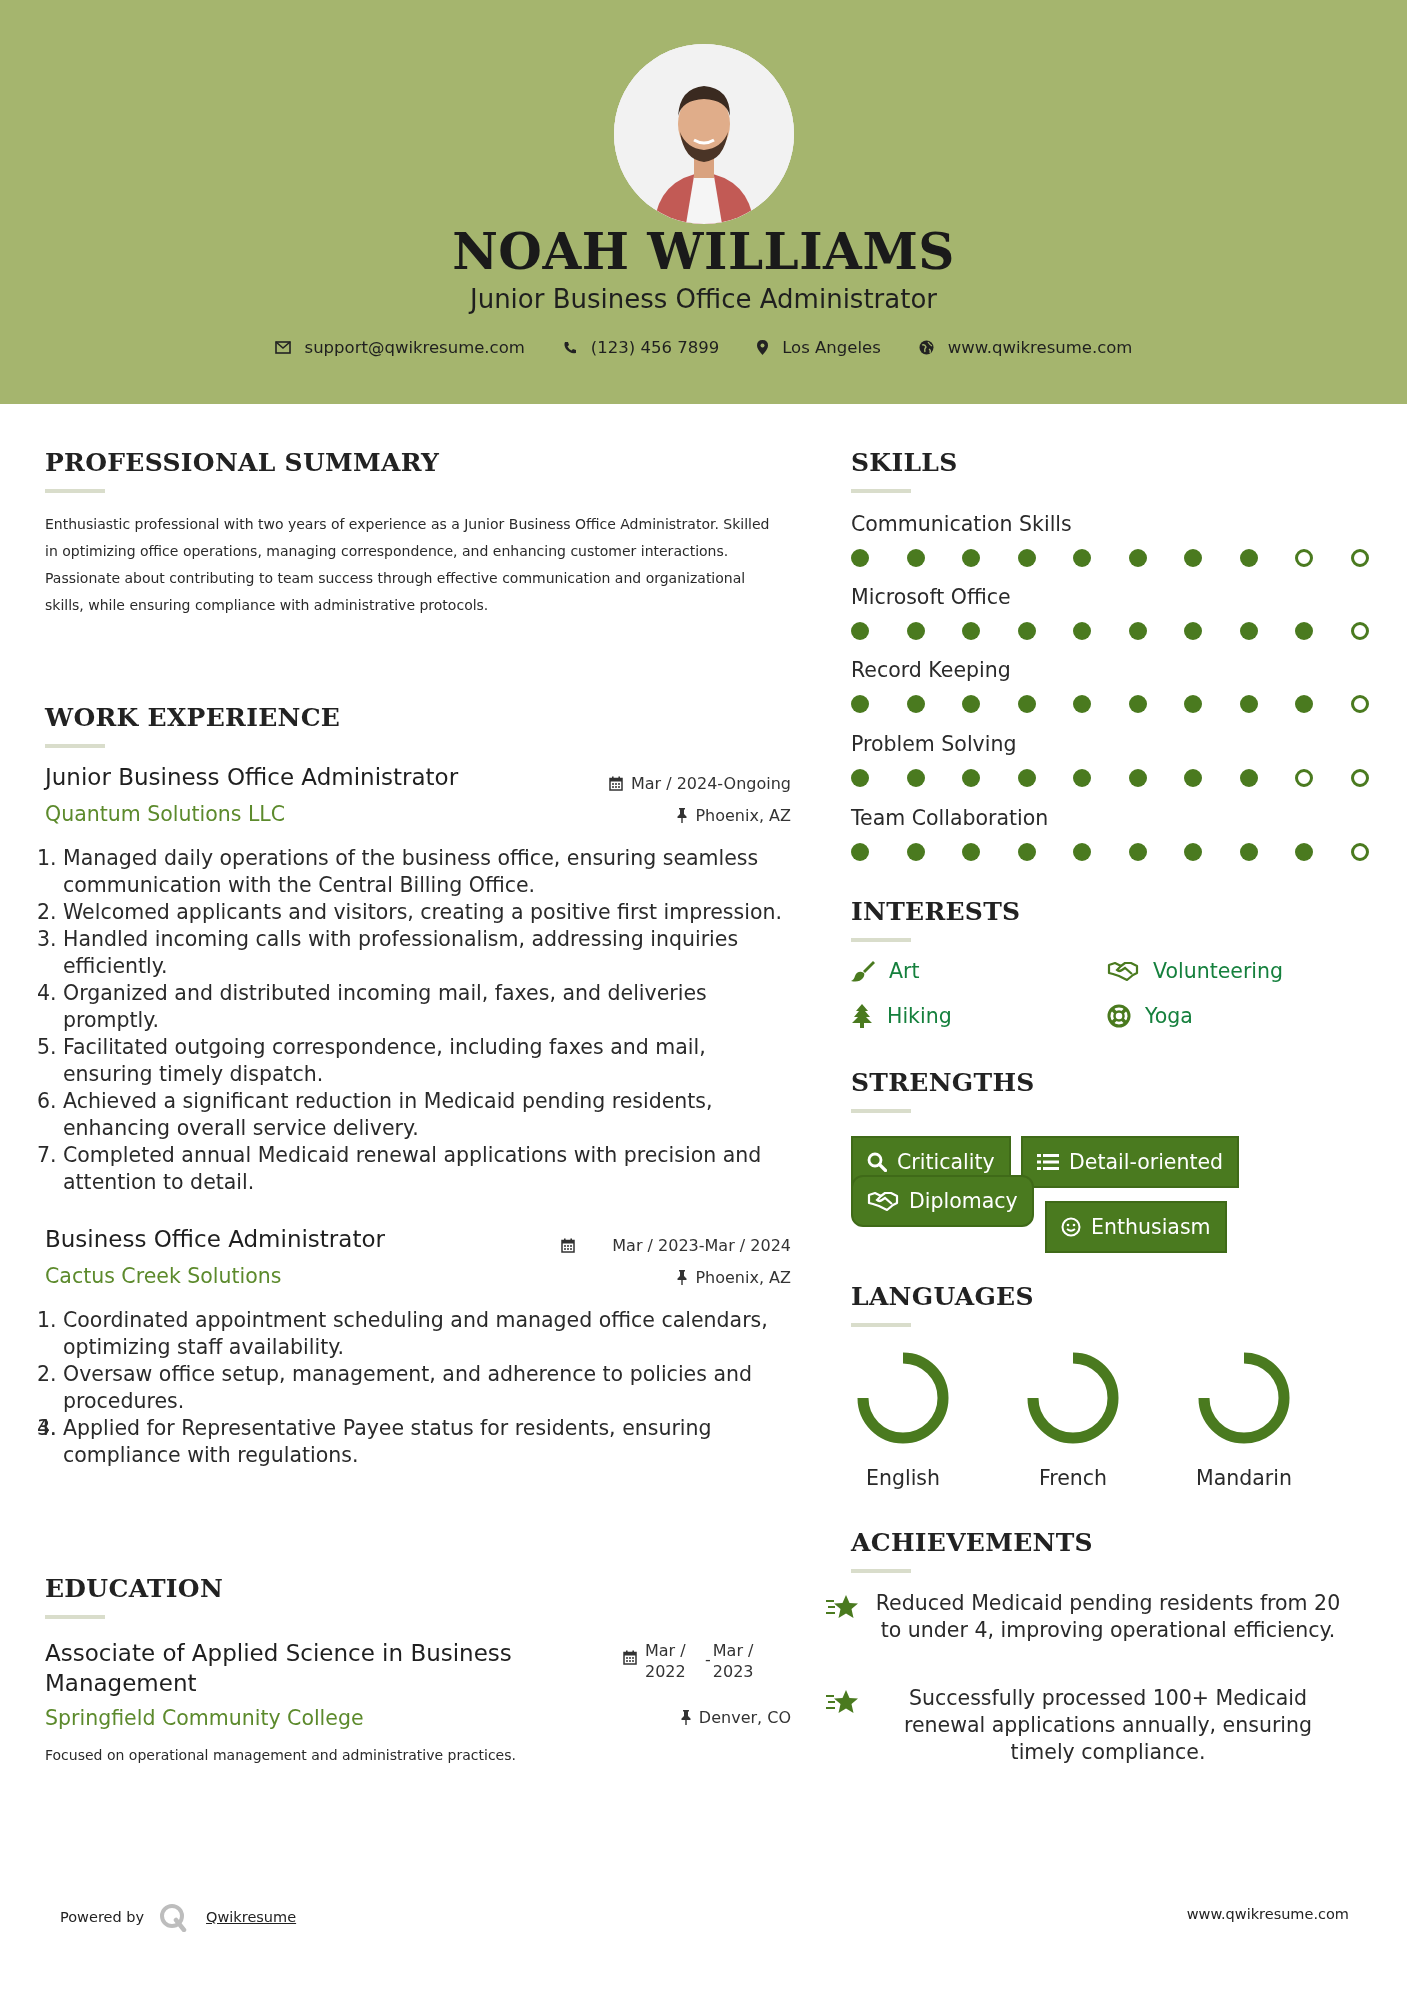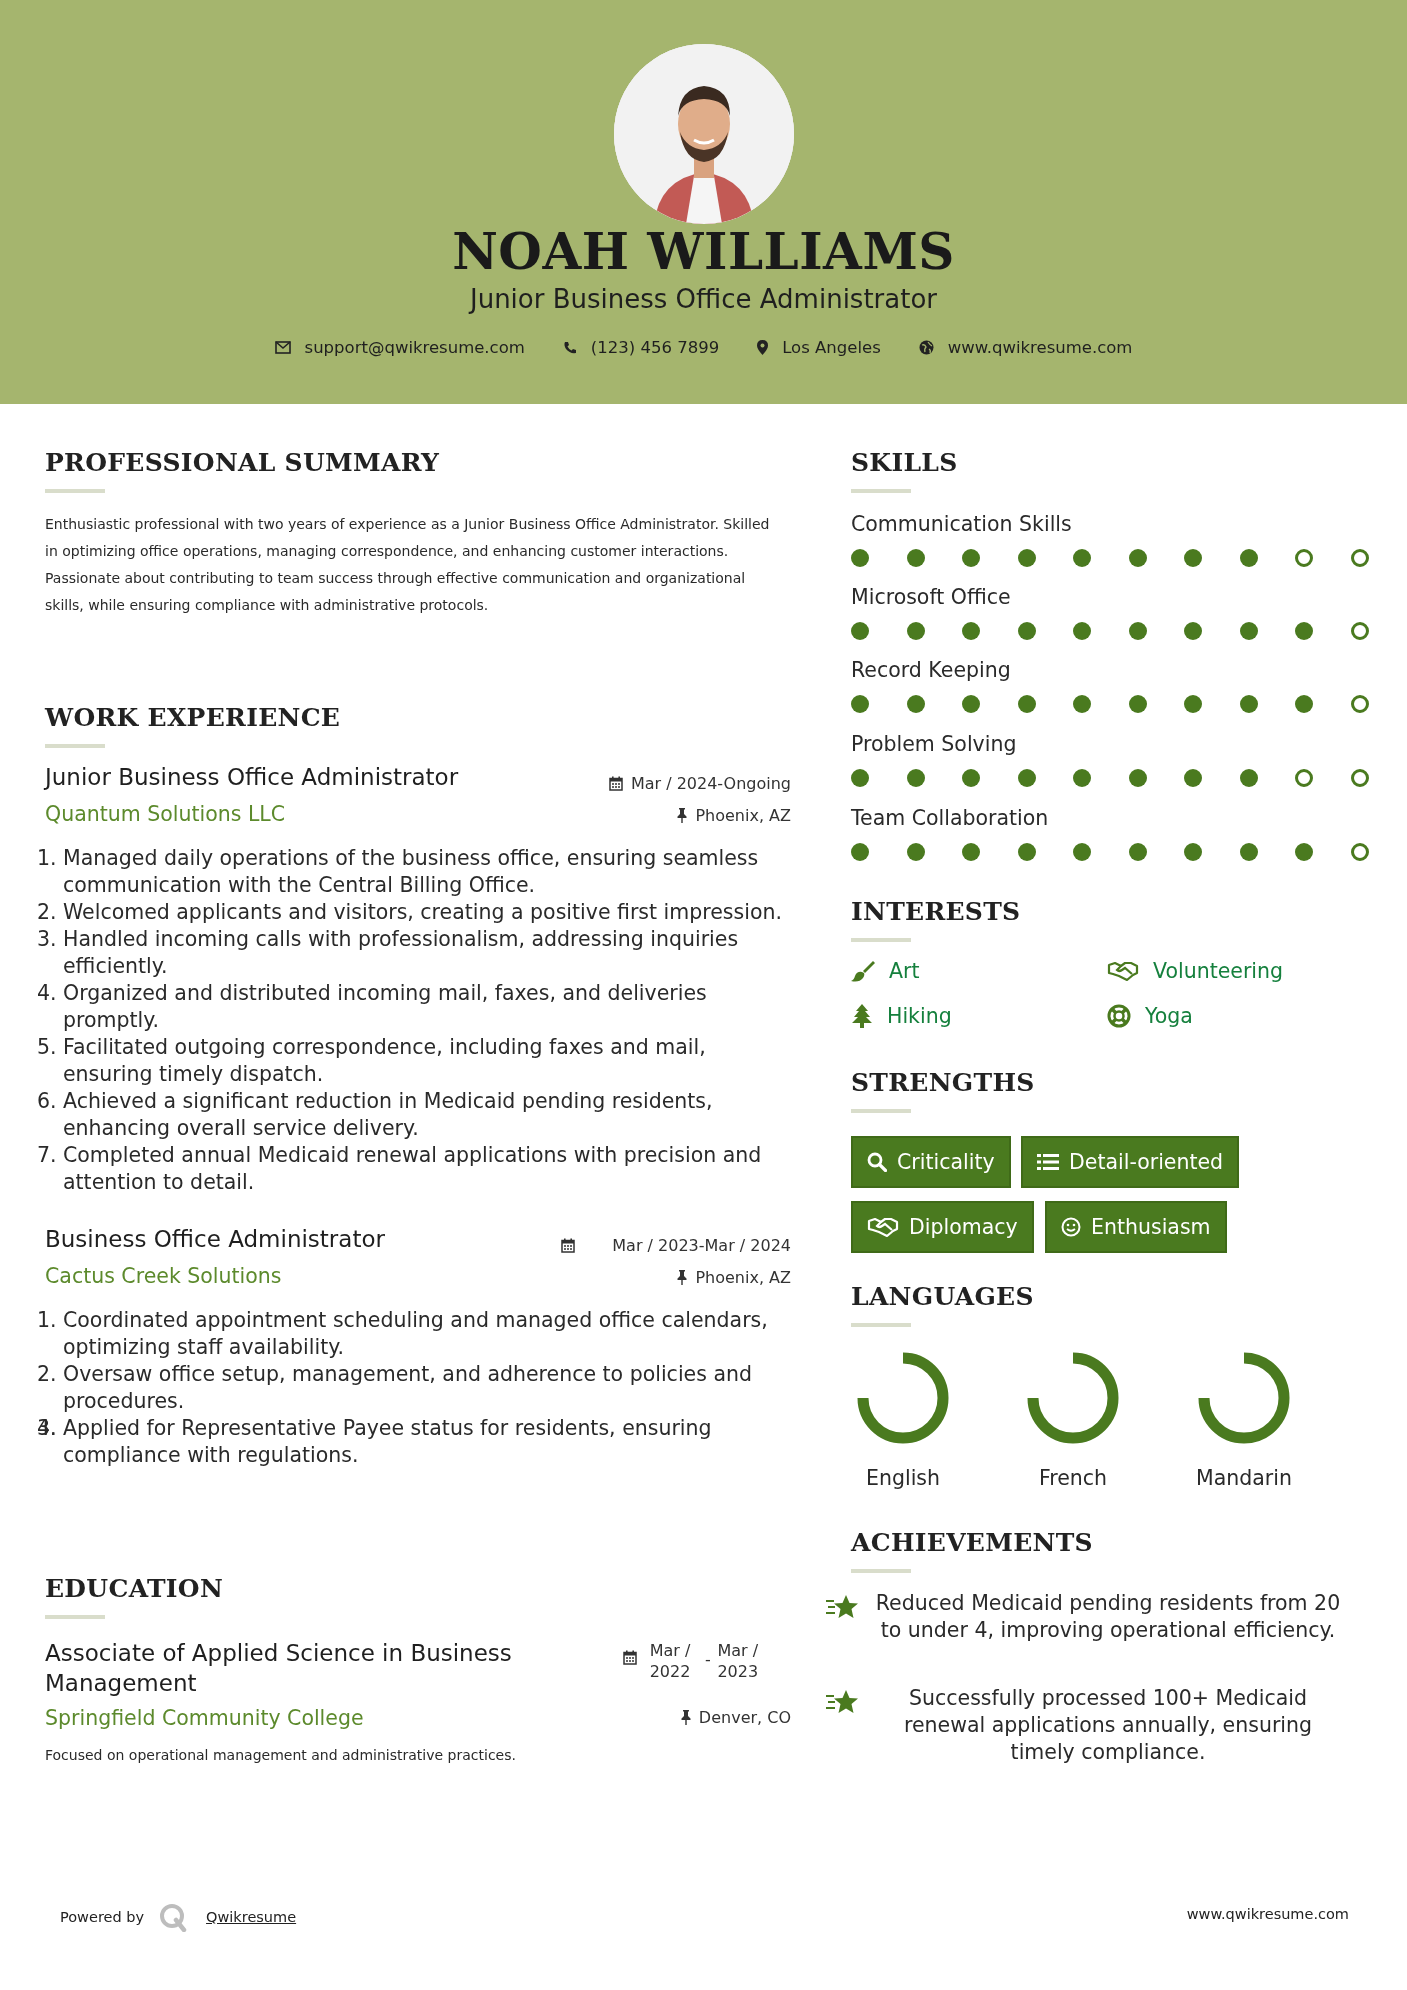--- a/index.html
+++ b/index.html
@@ -156,21 +156,21 @@
 <ol class="bullets" style="left:37px; top:1307px; width:760px;">
   <li><span class="num">1.</span><span>Coordinated appointment scheduling and managed office calendars, optimizing staff availability.</span></li>
   <li><span class="num">2.</span><span>Oversaw office setup, management, and adherence to policies and procedures.</span></li>
   <li><span class="num">3.</span></li>
   <li><span class="num">4.</span><span>Applied for Representative Payee status for residents, ensuring compliance with regulations.</span></li>
 </ol>
 
 <div class="section-title" style="left:45px; top:1574px;">EDUCATION</div>
 <div class="section-rule" style="left:45px; top:1615px;"></div>
 <div class="job-title" style="left:45px; top:1638px; width:540px; line-height:30px;">Associate of Applied Science in Business Management</div>
-<div class="meta" style="left:623px; top:1640px; align-items:flex-start;text-align:center;">
+<div class="meta" style="left:623px; top:1640px; align-items:flex-start;">
   <svg width="14" height="15" viewBox="0 0 14 15" style="margin-top:10px;">
       <rect x="1" y="2.5" width="12" height="11.5" fill="none" stroke="#333" stroke-width="1.5"></rect>
       <rect x="1" y="2.5" width="12" height="3" fill="#333"></rect>
       <rect x="3" y="0.5" width="1.6" height="3" fill="#333"></rect>
       <rect x="9.4" y="0.5" width="1.6" height="3" fill="#333"></rect>
       <path d="M3 8h2M6 8h2M9 8h2M3 11h2M6 11h2M9 11h2" stroke="#333" stroke-width="1.4"></path>
     </svg>
   <span style="width:50px; line-height:21px;">Mar / 2022</span>
   <span style="margin:10px 2px 0 10px;">-</span>
   <span style="width:50px; line-height:21px;">Mar / 2023</span>
@@ -299,21 +299,21 @@
   <svg width="22" height="18" viewBox="0 0 22 18">
       <rect x="0" y="1" width="4" height="3" fill="#fff"></rect>
       <rect x="0" y="7.5" width="4" height="3" fill="#fff"></rect>
       <rect x="0" y="14" width="4" height="3" fill="#fff"></rect>
       <rect x="6" y="1" width="16" height="3" fill="#fff"></rect>
       <rect x="6" y="7.5" width="16" height="3" fill="#fff"></rect>
       <rect x="6" y="14" width="16" height="3" fill="#fff"></rect>
     </svg>
   <span>Detail-oriented</span>
 </div>
-<div class="tag" style="left:851px; top:1201px;">
+<div class="tag" style="left:851px; top:1175px;border-radius:12px;">
   <svg width="32" height="22" viewBox="0 0 32 22">
       <path d="M2 5 L8 3 L14 6 L18 3 L24 3 L30 6 L30 13 L26 15 L20 20 L16 18 L12 16 L6 14 L2 13 Z" fill="none" stroke="#fff" stroke-width="2.2" stroke-linejoin="round"></path>
       <path d="M14 6 L10 10 Q12 12 15 10 L18 8 L25 14" fill="none" stroke="#fff" stroke-width="2.2"></path>
     </svg>
   <span>Diplomacy</span>
 </div>
 <div class="tag" style="left:1045px; top:1201px;">
   <svg width="20" height="20" viewBox="0 0 20 20">
       <circle cx="10" cy="10" r="8.5" fill="none" stroke="#fff" stroke-width="2"></circle>
       <circle cx="7" cy="8" r="1.3" fill="#fff"></circle>

